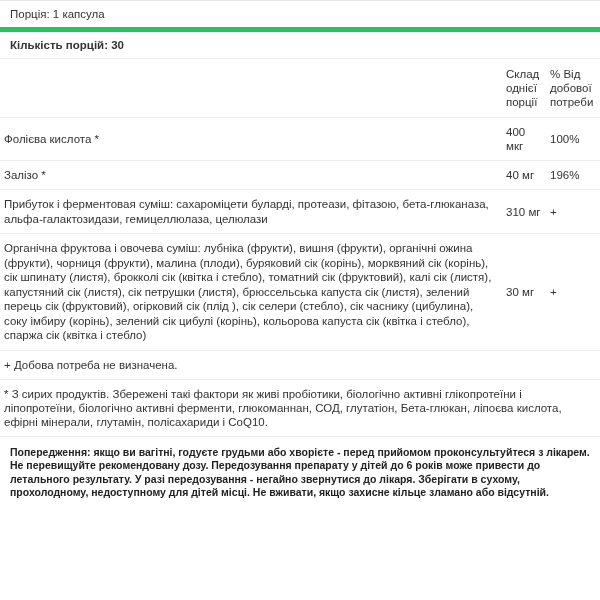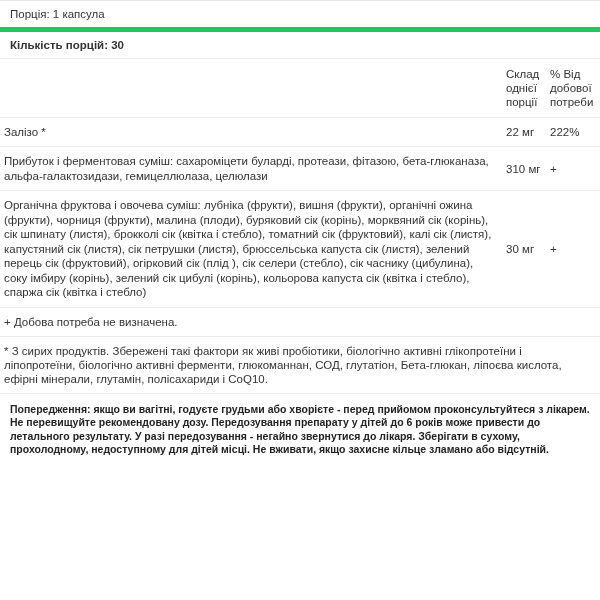--- a/index.html
+++ b/index.html
@@ -138,23 +138,28 @@
     </colgroup>
     <thead>
       <tr class="head">
         <th class="name"></th>
         <th class="amt">Склад однієї порції</th>
         <th class="dv">% Від добової потреби</th>
       </tr>
     </thead>
     <tbody>
       <tr>
+        <td class="name">Фолієва кислота *</td>
+        <td class="amt">400 мкг</td>
+        <td class="dv">100%</td>
+      </tr>
+      <tr>
         <td class="name">Залізо *</td>
-        <td class="amt">22 мг</td>
-        <td class="dv">222%</td>
+        <td class="amt">40 мг</td>
+        <td class="dv">196%</td>
       </tr>
       <tr class="blend">
         <td class="name">Прибуток і ферментовая суміш:  сахароміцети булардi, протеази, фітазою, бета-глюканаза, альфа-галактозидази, гемицеллюлаза, целюлази</td>
         <td class="amt">310 мг</td>
         <td class="dv dv-plus">+</td>
       </tr>
       <tr class="blend">
         <td class="name">Органічна фруктова і овочева суміш: лубніка (фрукти), вишня (фрукти), органічні ожина (фрукти), чорниця (фрукти), малина (плоди), буряковий сік (корінь), морквяний сік (корінь), сік шпинату (листя), брокколі сік (квітка і стебло), томатний сік (фруктовий), калі сік (листя), капустяний сік (листя), сік петрушки (листя), брюссельська капуста сік (листя), зелений перець сік (фруктовий), огірковий сік (плід ), сік селери (стебло), сік часнику (цибулина), соку імбиру (корінь), зелений сік цибулі (корінь), кольорова капуста сік (квітка і стебло), спаржа сік (квітка і стебло)</td>
         <td class="amt">30 мг</td>
         <td class="dv dv-plus">+</td>

